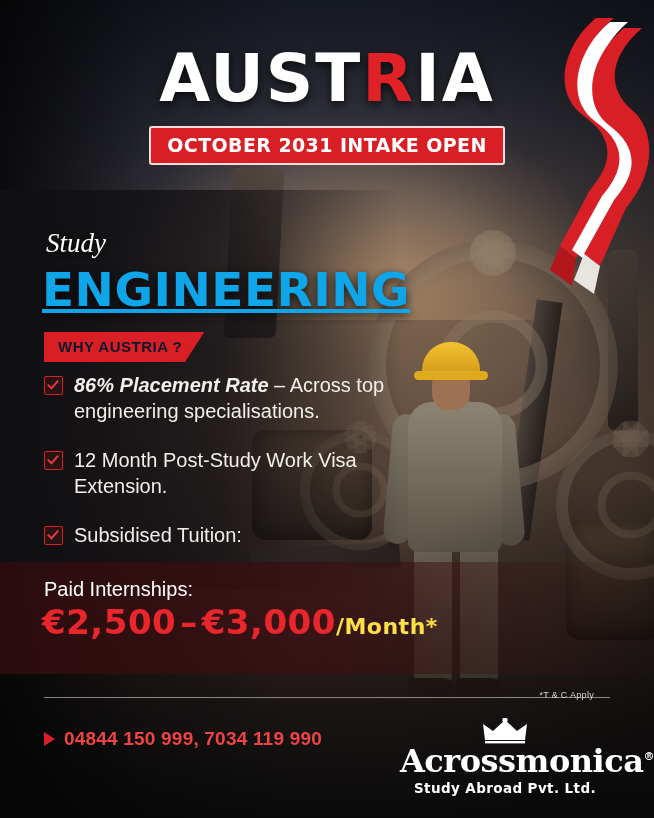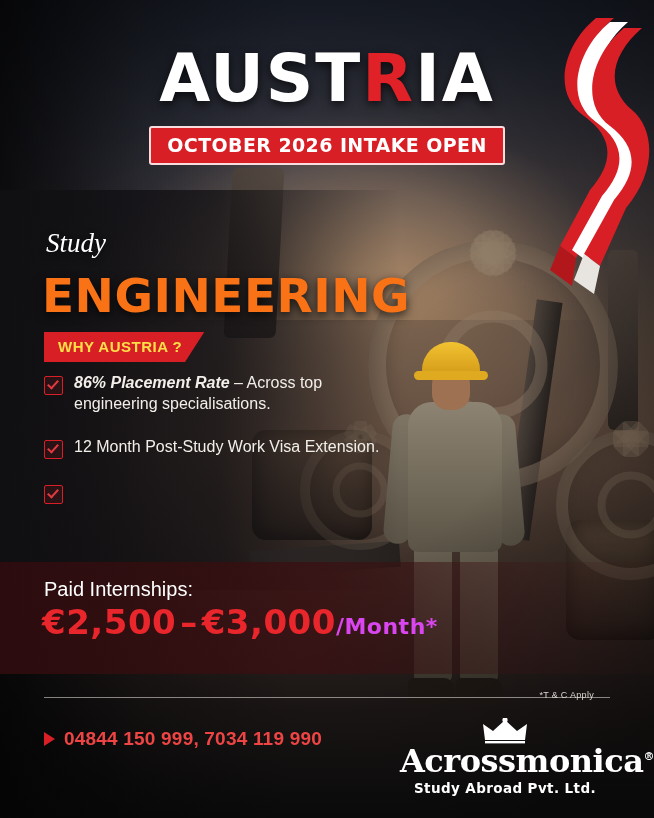--- a/index.html
+++ b/index.html
@@ -185,35 +185,36 @@
     position: absolute;
     left: 46px; top: 228px;
     font-family: "Liberation Serif", serif;
     font-style: italic;
     font-size: 27px;
     color: #ffffff;
     text-shadow: 0 2px 6px rgba(0,0,0,0.6);
   }
   .engineering-word {
     position: absolute;
-    left: 42px; top: 268px;
+    left: 42px; top: 262px;
     font-family: "DejaVu Sans", sans-serif;
     font-size: 47px;
     font-weight: 700;
     letter-spacing: 0.5px;
-    color: #f97316;
+    color: #0ea5e9;
     text-shadow: 0 3px 10px rgba(0,0,0,0.75);
+    text-decoration: underline;
   }
 
   
   .why-badge {
     position: absolute;
     left: 44px; top: 332px;
     background: #d81f26;
-    color: #fde047;
+    color: #0f172a;
     font-size: 15px;
     font-weight: 700;
     letter-spacing: 0.5px;
     padding: 6px 22px 7px 14px;
     clip-path: polygon(0 0, 100% 0, 88% 100%, 0 100%);
   }
 
   
   .bullets {
     position: absolute;
@@ -239,21 +240,21 @@
     content: "";
     position: absolute;
     left: 5px; top: 1px;
     width: 4px; height: 9px;
     border: solid #e03a40;
     border-width: 0 2px 2px 0;
     transform: rotate(42deg);
   }
   .bullet-text {
     color: #f2efea;
-    font-size: 16px;
+    font-size: 20px;
     line-height: 1.32;
   }
   .bullet-text .em {
     font-style: italic;
     font-weight: 700;
   }
 
   
   .band {
     position: absolute;
@@ -273,21 +274,21 @@
     left: 42px; top: 602px;
     font-family: "DejaVu Sans", sans-serif;
     font-size: 34px;
     font-weight: 700;
     color: #e8262c;
     letter-spacing: 0.5px;
     white-space: nowrap;
   }
   .band-amount .dash { color: #e8262c; padding: 0 4px; }
   .band-amount .month {
-    color: #d946ef;
+    color: #fde047;
     font-size: 22px;
     font-weight: 600;
   }
   .tc {
     position: absolute;
     right: 60px; top: 690px;
     color: #d8d4ce;
     font-size: 9px;
     letter-spacing: 0.3px;
   }
@@ -428,21 +429,21 @@
       <path d="M150 0 C120 25 108 62 140 86 C172 110 176 150 140 182 L112 240 L96 228 L126 172 C152 142 148 118 120 98 C88 76 98 28 132 0 Z" fill="#d81f26"></path>
       <path d="M164 4 C134 30 124 64 154 88 C186 112 188 152 152 186 L124 244 L108 232 L138 178 C164 148 160 124 132 104 C100 82 112 32 146 4 Z" fill="#ffffff"></path>
       <path d="M178 10 C148 36 140 68 168 92 C190 110 194 152 162 190 L136 248 L120 236 L150 182 C176 152 172 128 146 108 C116 86 126 38 160 10 Z" fill="#d81f26"></path>
       <path d="M96 228 L112 240 L108 268 L86 252 Z" fill="#b2171c"></path>
       <path d="M120 236 L136 248 L130 276 L110 262 Z" fill="#e8e4e0"></path>
     </svg>
   </div>
 
   <div class="header">
     <div class="title-austria"><span>AUST</span><span class="red">R</span><span>IA</span></div>
-    <div class="intake-badge">OCTOBER 2026 INTAKE OPEN</div>
+    <div class="intake-badge">OCTOBER 2031 INTAKE OPEN</div>
   </div>
 
   <div class="study-word">Study</div>
   <div class="engineering-word">ENGINEERING</div>
 
   <div class="why-badge">WHY AUSTRIA ?</div>
 
   <div class="bullets">
 
     <div class="bullet">
@@ -451,21 +452,21 @@
     </div>
 
     <div class="bullet">
       <span class="check"></span>
       <span class="bullet-text"><span>12 Month Post-Study Work Visa Extension.</span></span>
     </div>
 
     <div class="bullet">
       <span class="check"></span>
       <span class="bullet-text">
-        <br>
+        <span>Subsidised Tuition:</span><br>
       </span>
     </div>
 
   </div>
 
   <div class="band"></div>
   <div class="band-label">Paid Internships:</div>
   <div class="band-amount"><span>€2,500</span><span class="dash">–</span><span>€3,000</span><span class="month">/Month*</span></div>
   <div class="tc">*T &amp; C Apply</div>
 

